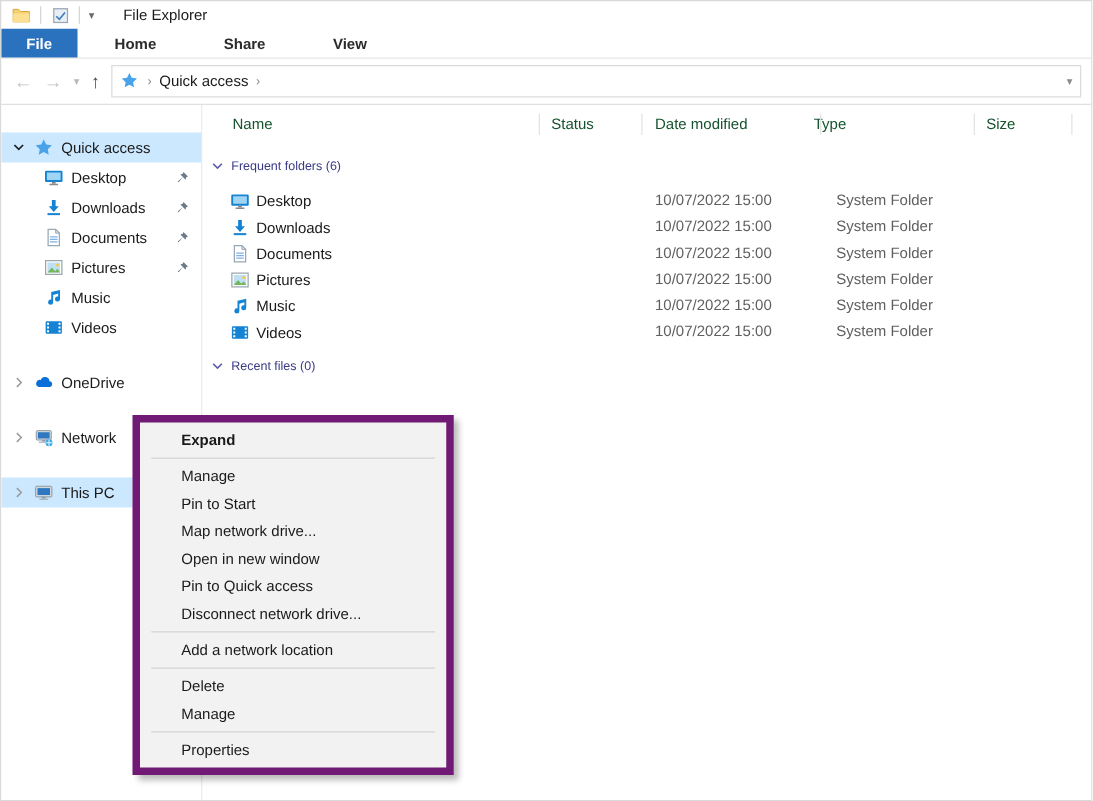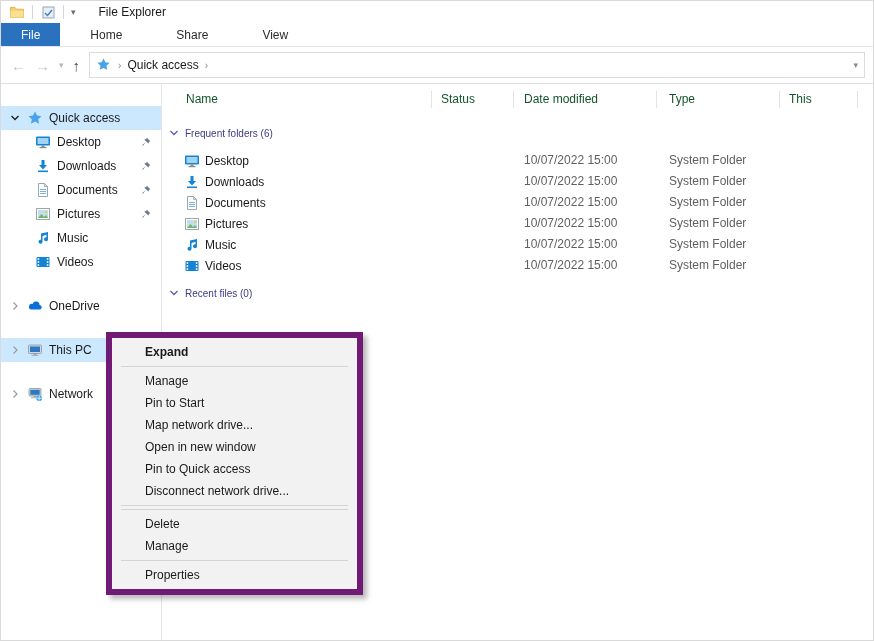--- a/index.html
+++ b/index.html
@@ -10,21 +10,21 @@
 
   
   .titlebar { height:22px; display:flex; align-items:center; padding-left:8px; gap:7px; }
   .titlebar .sep { width:1px; height:14px; background:#d5d5d5; }
   .qat-btn { width:16px; height:16px; display:flex; align-items:center; justify-content:center; }
   .qat-chev { color:#6b6b6b; font-size:9px; }
   .title-text { margin-left:16px; color:#1a1a1a; }
 
   
   .ribbon-tabs { height:24px; display:flex; align-items:stretch; border-bottom:1px solid #e6e6e6; }
-  .tab { padding:5px 16px; color:#2b2b2b; cursor:default; }
+  .tab { padding:5px 16px; color:#2b2b2b; cursor:default;font-weight:bold; }
   .tab.file { background:var(--accent,#2a72bd); color:#fff; margin-right:14px; padding:5px 20px; }
   .tab.plain { margin-right:22px; }
 
   
   .addressbar { height:37px; display:flex; align-items:center; padding:0 8px 0 10px; gap:9px;
                 border-bottom:1px solid #e0e0e0; }
   .nav-glyph { font-size:15px; color:#c3c3c3; line-height:1; }
   .nav-glyph.enabled { color:#4d4d4d; }
   .nav-drop { font-size:9px; color:#b9b9b9; }
   .address-box { flex:1; height:26px; border:1px solid #dcdcdc; background:#fff;
@@ -237,66 +237,66 @@
             </svg>
         </span>
         <span class="side-icon">
           <svg width="16" height="16" viewBox="0 0 16 16">
               <path d="M4 11.5h8.2a2.3 2.3 0 0 0 .4-4.6A3.6 3.6 0 0 0 5.6 6 2.8 2.8 0 0 0 4 11.5z" fill="#0a6fd6"></path>
             </svg>
         </span>
         <span>OneDrive</span>
       </div>
 
-      <div class="side-item root group-gap selected">
-        <span class="expander">
-          <svg width="10" height="10" viewBox="0 0 10 10">
-              <path d="M3.5 1.5L7 5l-3.5 3.5" fill="none" stroke="#9b9b9b" stroke-width="1.2"></path>
-            </svg>
-        </span>
-        <span class="side-icon">
-          <svg width="16" height="16" viewBox="0 0 16 16">
-              <rect x="1.5" y="3" width="13" height="8.5" rx=".8" fill="#cfd8de" stroke="#8a98a3" stroke-width=".8"></rect>
-              <rect x="3" y="4.5" width="10" height="5.5" fill="#2f77c0"></rect>
-              <rect x="6.5" y="11.5" width="3" height="1.3" fill="#8a98a3"></rect>
-              <rect x="4.5" y="12.8" width="7" height="1.2" fill="#aab6bf"></rect>
-            </svg>
-        </span>
-        <span>This PC</span>
-      </div>
-
       <div class="side-item root group-gap">
         <span class="expander">
           <svg width="10" height="10" viewBox="0 0 10 10">
               <path d="M3.5 1.5L7 5l-3.5 3.5" fill="none" stroke="#9b9b9b" stroke-width="1.2"></path>
             </svg>
         </span>
         <span class="side-icon">
           <svg width="16" height="16" viewBox="0 0 16 16">
               <rect x="2" y="2.5" width="12" height="7.5" rx=".8" fill="#cfd8de" stroke="#8a98a3" stroke-width=".8"></rect>
               <rect x="3.3" y="3.8" width="9.4" height="5" fill="#2f77c0"></rect>
               <rect x="6.8" y="10" width="2.4" height="1.2" fill="#8a98a3"></rect>
               <rect x="4" y="11.2" width="8" height="1.1" fill="#aab6bf"></rect>
               <circle cx="12.2" cy="12.2" r="2.8" fill="#37a7e8"></circle>
               <path d="M9.6 12.2h5.2M12.2 9.6v5.2" stroke="#fff" stroke-width=".7"></path>
             </svg>
         </span>
         <span>Network</span>
       </div>
 
+      <div class="side-item root group-gap selected">
+        <span class="expander">
+          <svg width="10" height="10" viewBox="0 0 10 10">
+              <path d="M3.5 1.5L7 5l-3.5 3.5" fill="none" stroke="#9b9b9b" stroke-width="1.2"></path>
+            </svg>
+        </span>
+        <span class="side-icon">
+          <svg width="16" height="16" viewBox="0 0 16 16">
+              <rect x="1.5" y="3" width="13" height="8.5" rx=".8" fill="#cfd8de" stroke="#8a98a3" stroke-width=".8"></rect>
+              <rect x="3" y="4.5" width="10" height="5.5" fill="#2f77c0"></rect>
+              <rect x="6.5" y="11.5" width="3" height="1.3" fill="#8a98a3"></rect>
+              <rect x="4.5" y="12.8" width="7" height="1.2" fill="#aab6bf"></rect>
+            </svg>
+        </span>
+        <span>This PC</span>
+      </div>
+
     </div>
 
     <div class="main">
 
       <div class="col-headers">
         <span class="col-h" style="left:24px">Name</span>
         <span class="col-h" style="left:279px">Status</span>
         <span class="col-h" style="left:362px">Date modified</span>
-        <span class="col-h" style="left:507px">Type</span>
-        <span class="col-h" style="left:627px">This</span>
+        <span class="col-h" style="left:489px">Type</span>
+        <span class="col-h" style="left:627px">Size</span>
         <span class="col-sep" style="left:269px"></span>
         <span class="col-sep" style="left:351px"></span>
         <span class="col-sep" style="left:494px"></span>
         <span class="col-sep" style="left:617px"></span>
         <span class="col-sep" style="left:695px"></span>
       </div>
 
       <div class="group-header">
         <svg width="12" height="12" viewBox="0 0 12 12">
             <path d="M2.5 4L6 7.5 9.5 4" fill="none" stroke="#5b5ba8" stroke-width="1.3"></path>
@@ -426,20 +426,21 @@
   <div class="context-menu">
     <div class="menu-item default">Expand</div>
     <div class="menu-sep"></div>
     <div class="menu-item">Manage</div>
     <div class="menu-item">Pin to Start</div>
     <div class="menu-item">Map network drive...</div>
     <div class="menu-item">Open in new window</div>
     <div class="menu-item">Pin to Quick access</div>
     <div class="menu-item">Disconnect network drive...</div>
     <div class="menu-sep"></div>
+    <div class="menu-item">Add a network location</div>
     <div class="menu-sep"></div>
     <div class="menu-item">Delete</div>
     <div class="menu-item">Manage</div>
     <div class="menu-sep"></div>
     <div class="menu-item">Properties</div>
   </div>
 
 </div>
 
 </body></html>

